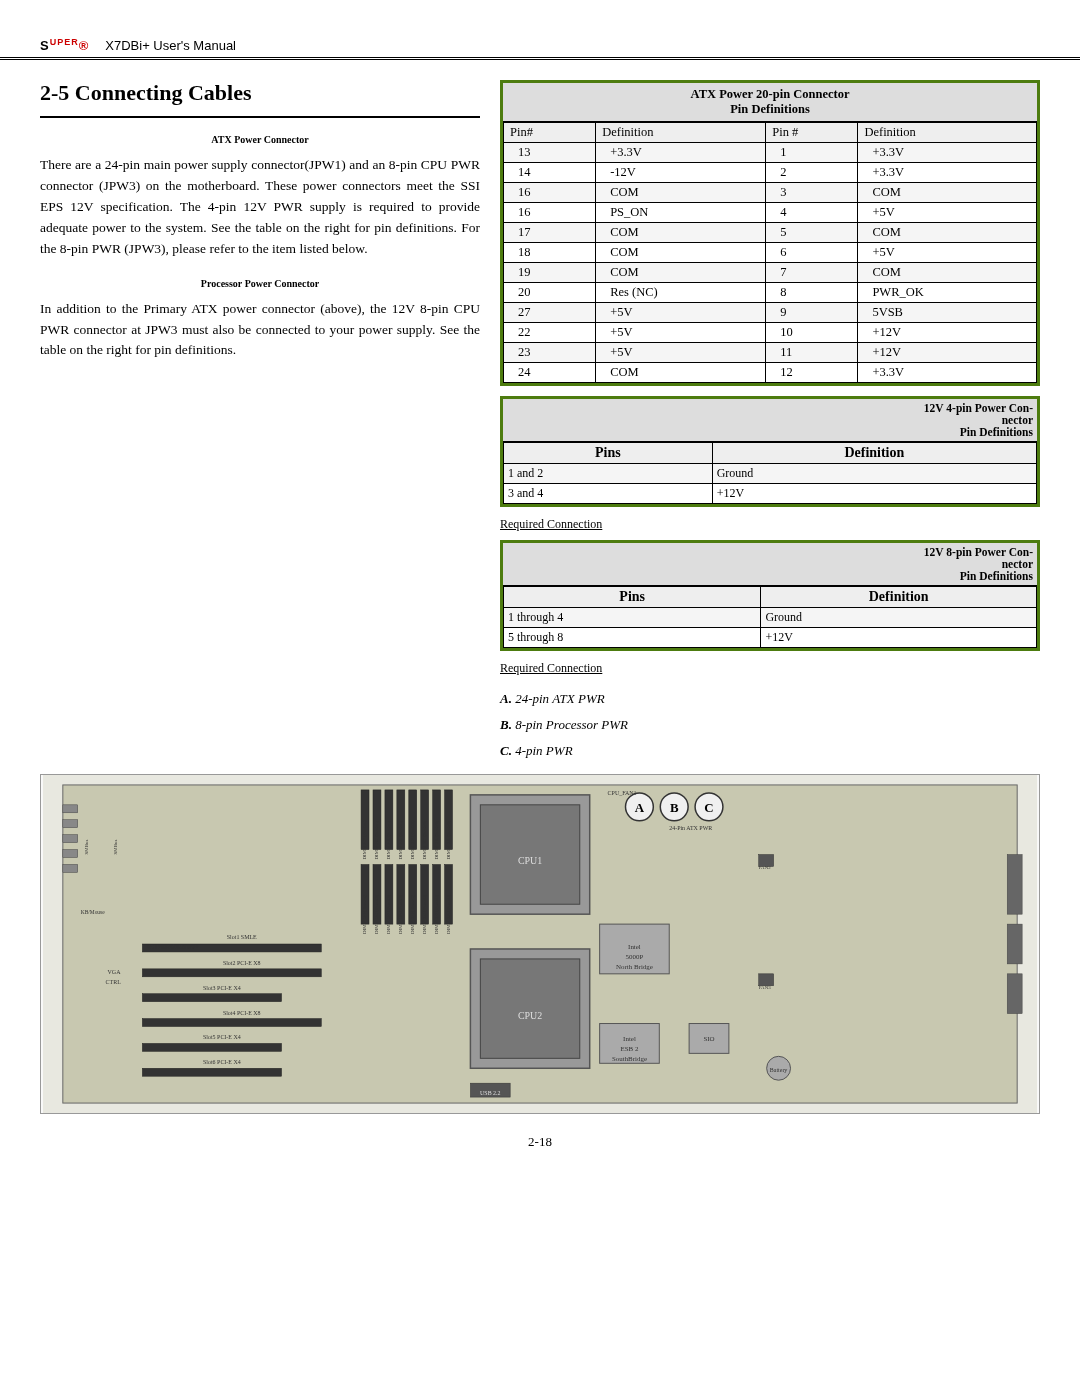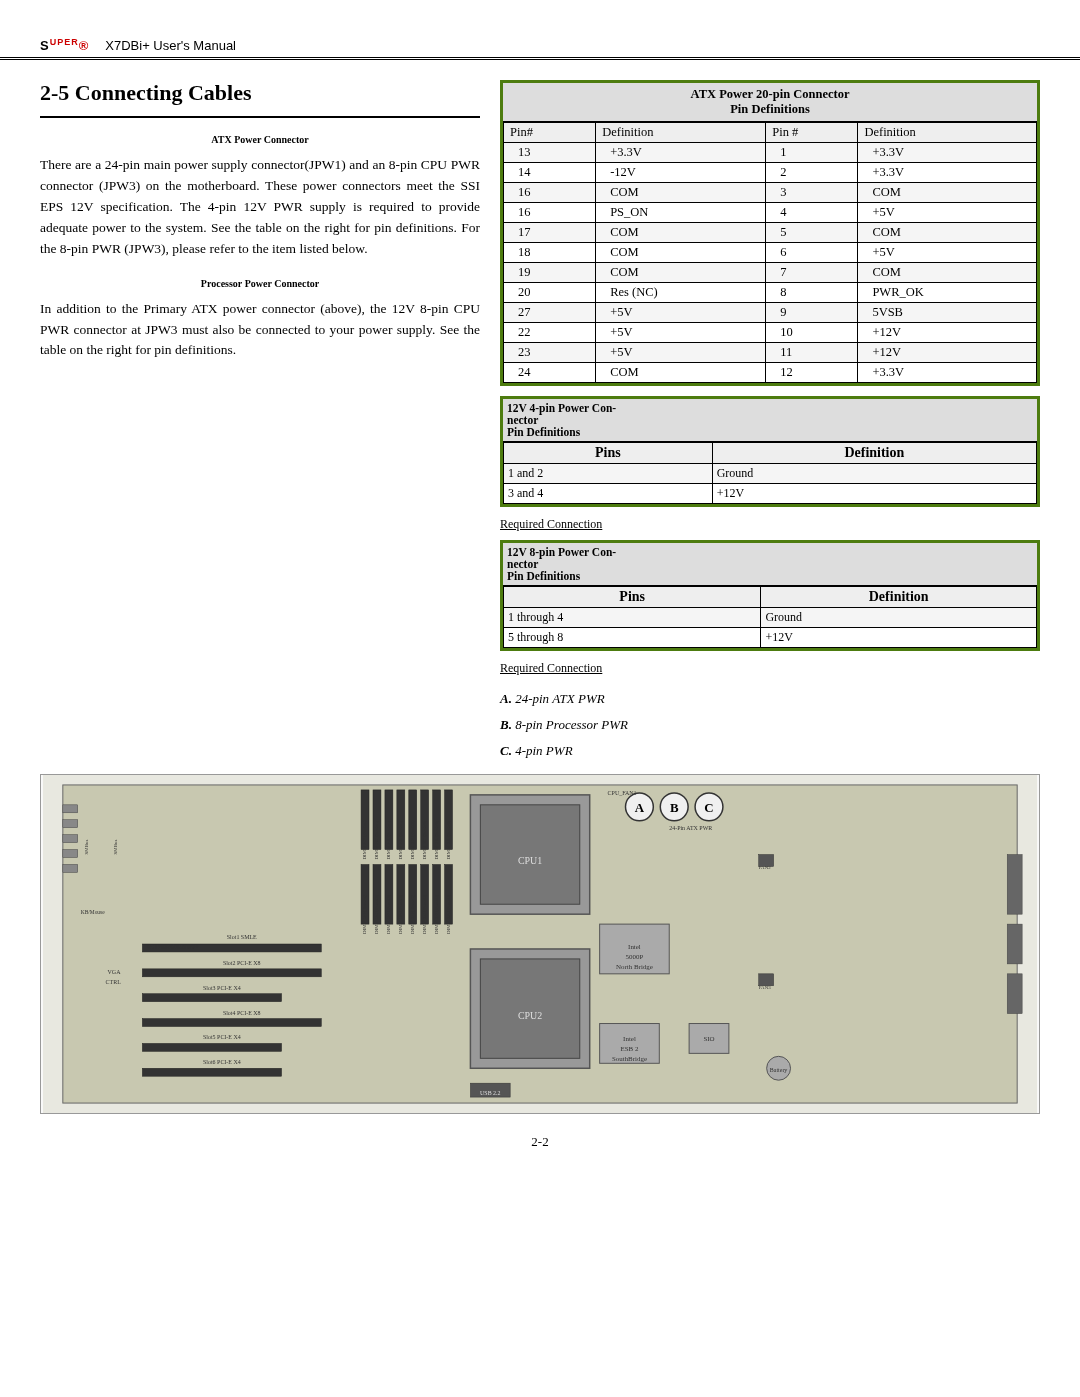--- a/index.html
+++ b/index.html
@@ -106,21 +106,21 @@
     }
     .atx-table tr:nth-child(odd) td {
       background: #f5f5f5;
     }
     .atx-table tr:nth-child(even) td {
       background: #fff;
     }
 
     .pin-table-header {
       background: #ddd;
-      text-align: left;
+      text-align: right;
       padding: 3px 4px;
       font-size: 11.5px;
       font-weight: bold;
       border-bottom: 1px solid #000;
     }
     .pin-table {
       width: 100%;
       border-collapse: collapse;
       font-size: 12px;
     }
@@ -512,14 +512,14 @@
 
       <text x="45" y="80" font-size="5" fill="#333" transform="rotate(-90,45,80)">SMBus</text>
       <text x="75" y="80" font-size="5" fill="#333" transform="rotate(-90,75,80)">SMBus</text>
 
       <text x="38" y="140" font-size="5.5" fill="#333">KB/Mouse</text>
     </svg>
   </div>
 </div>
 
 <div class="page-footer">
-  <span>2-2</span>
+  <span>2-18</span>
 </div>
 
 </body></html>

